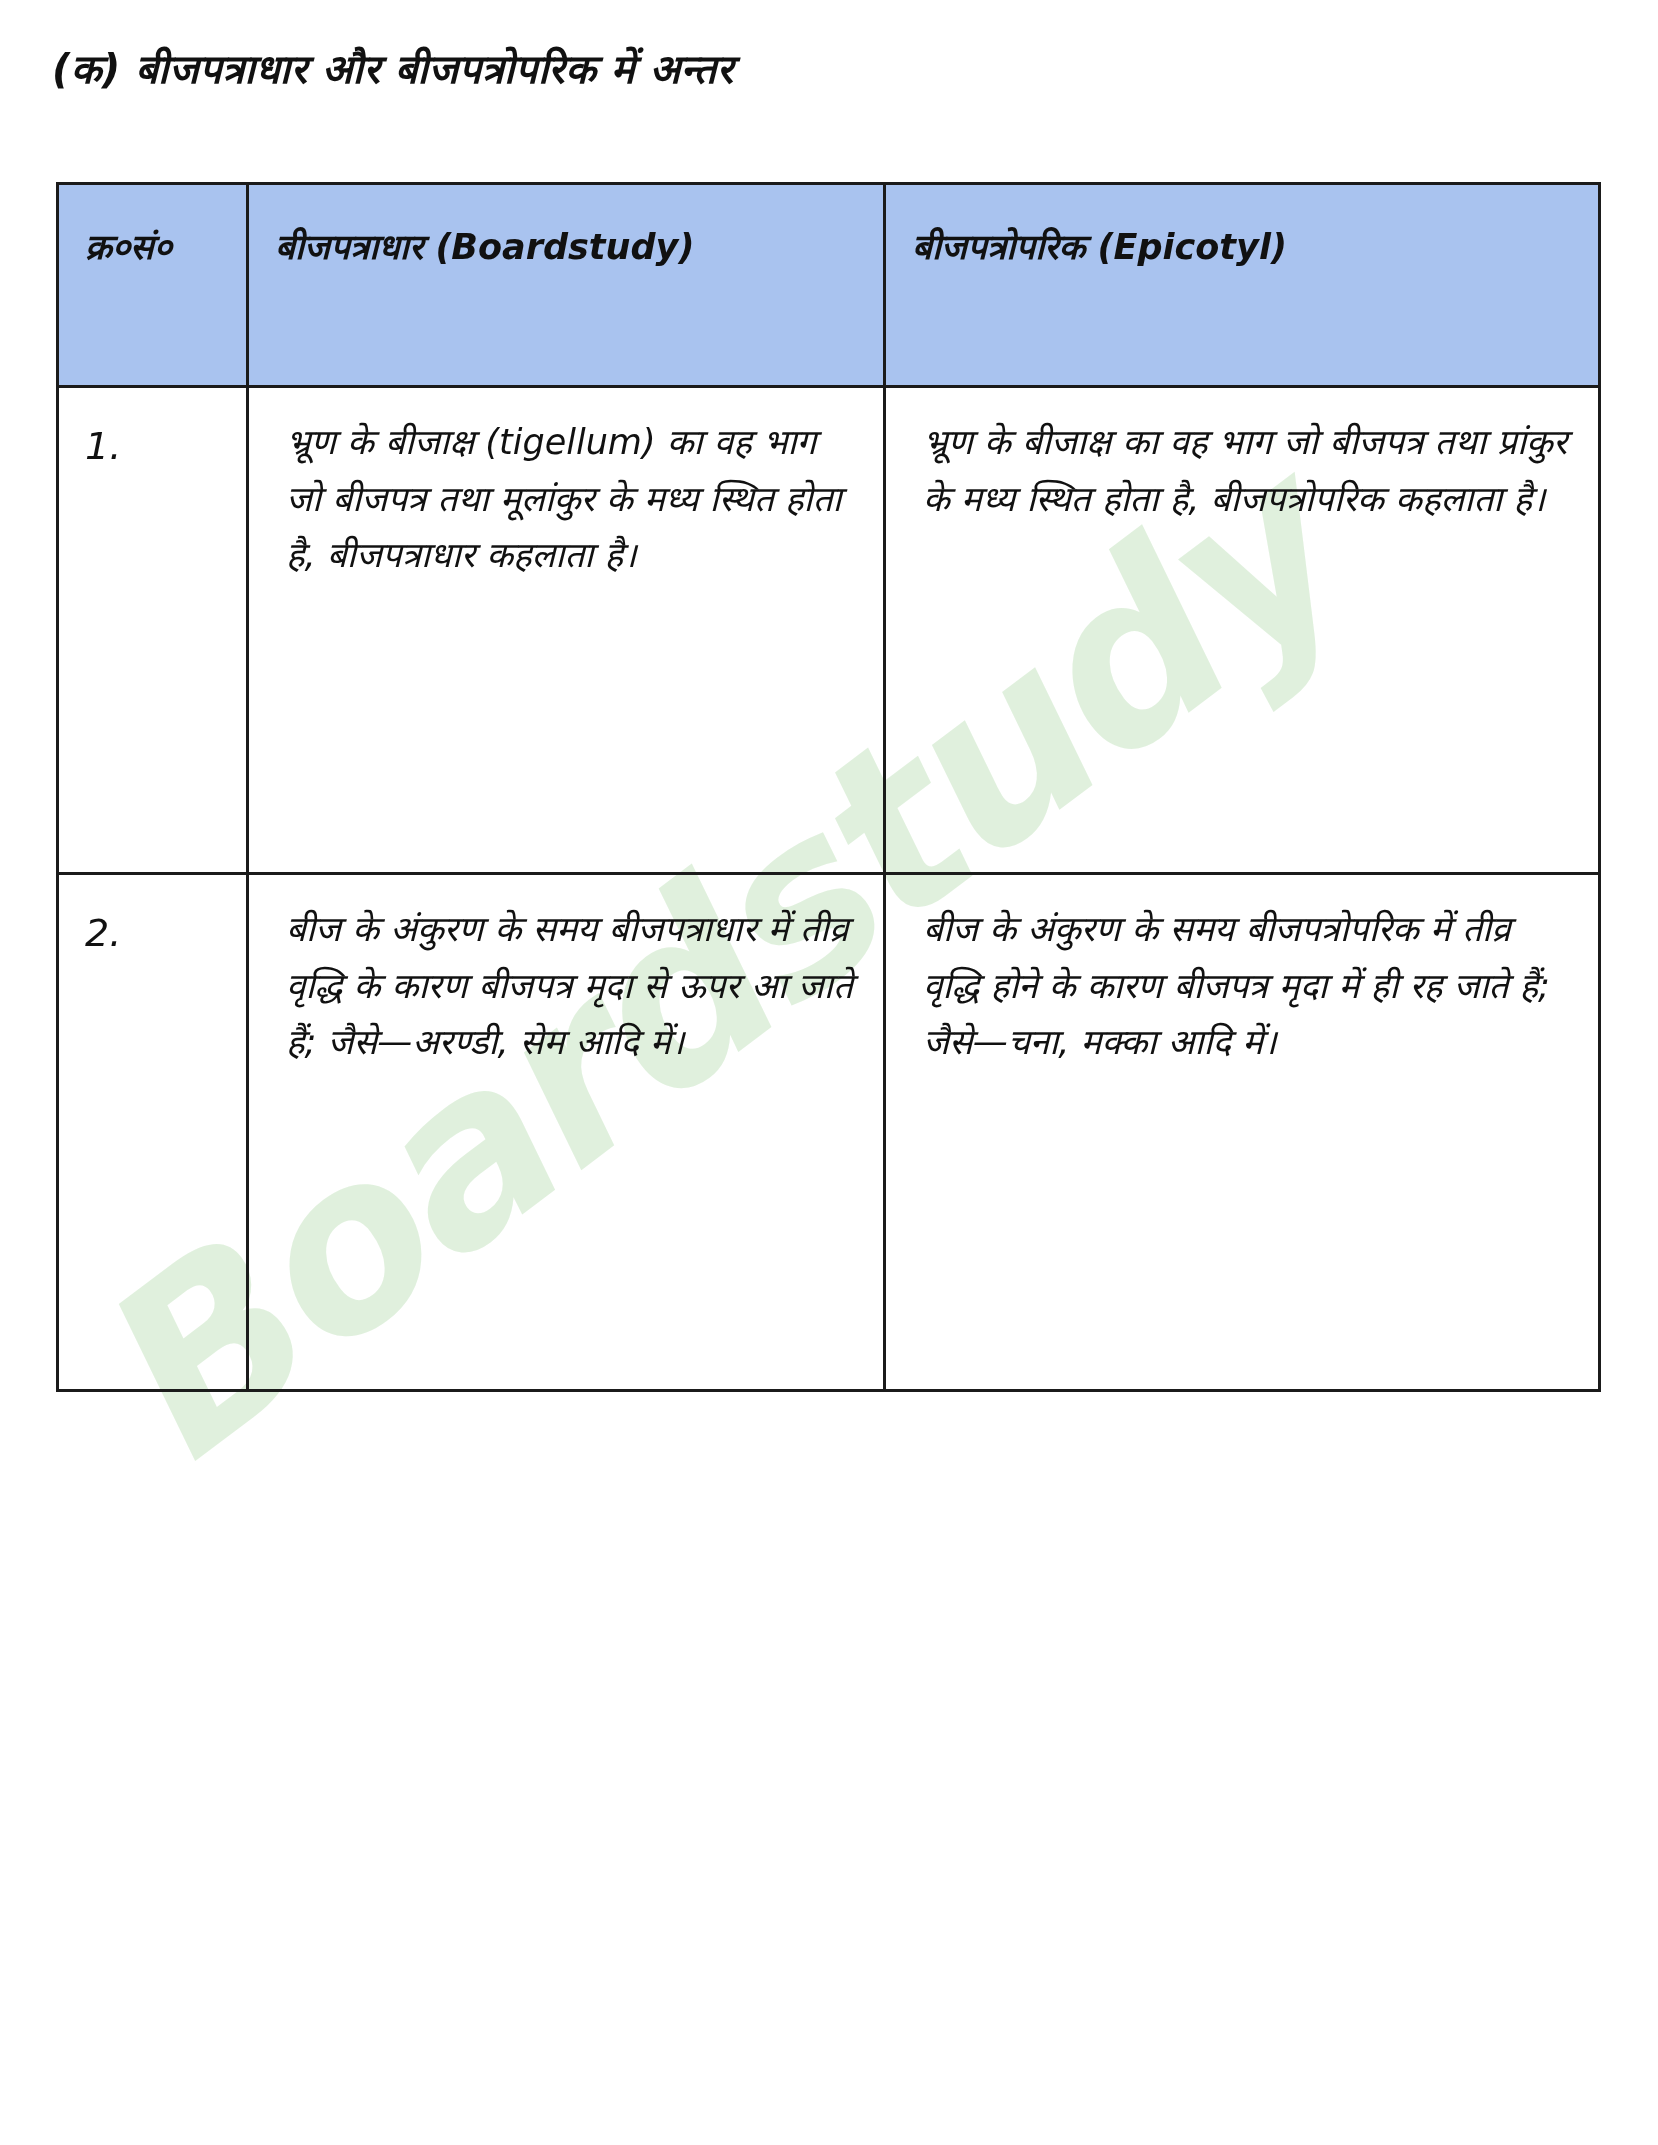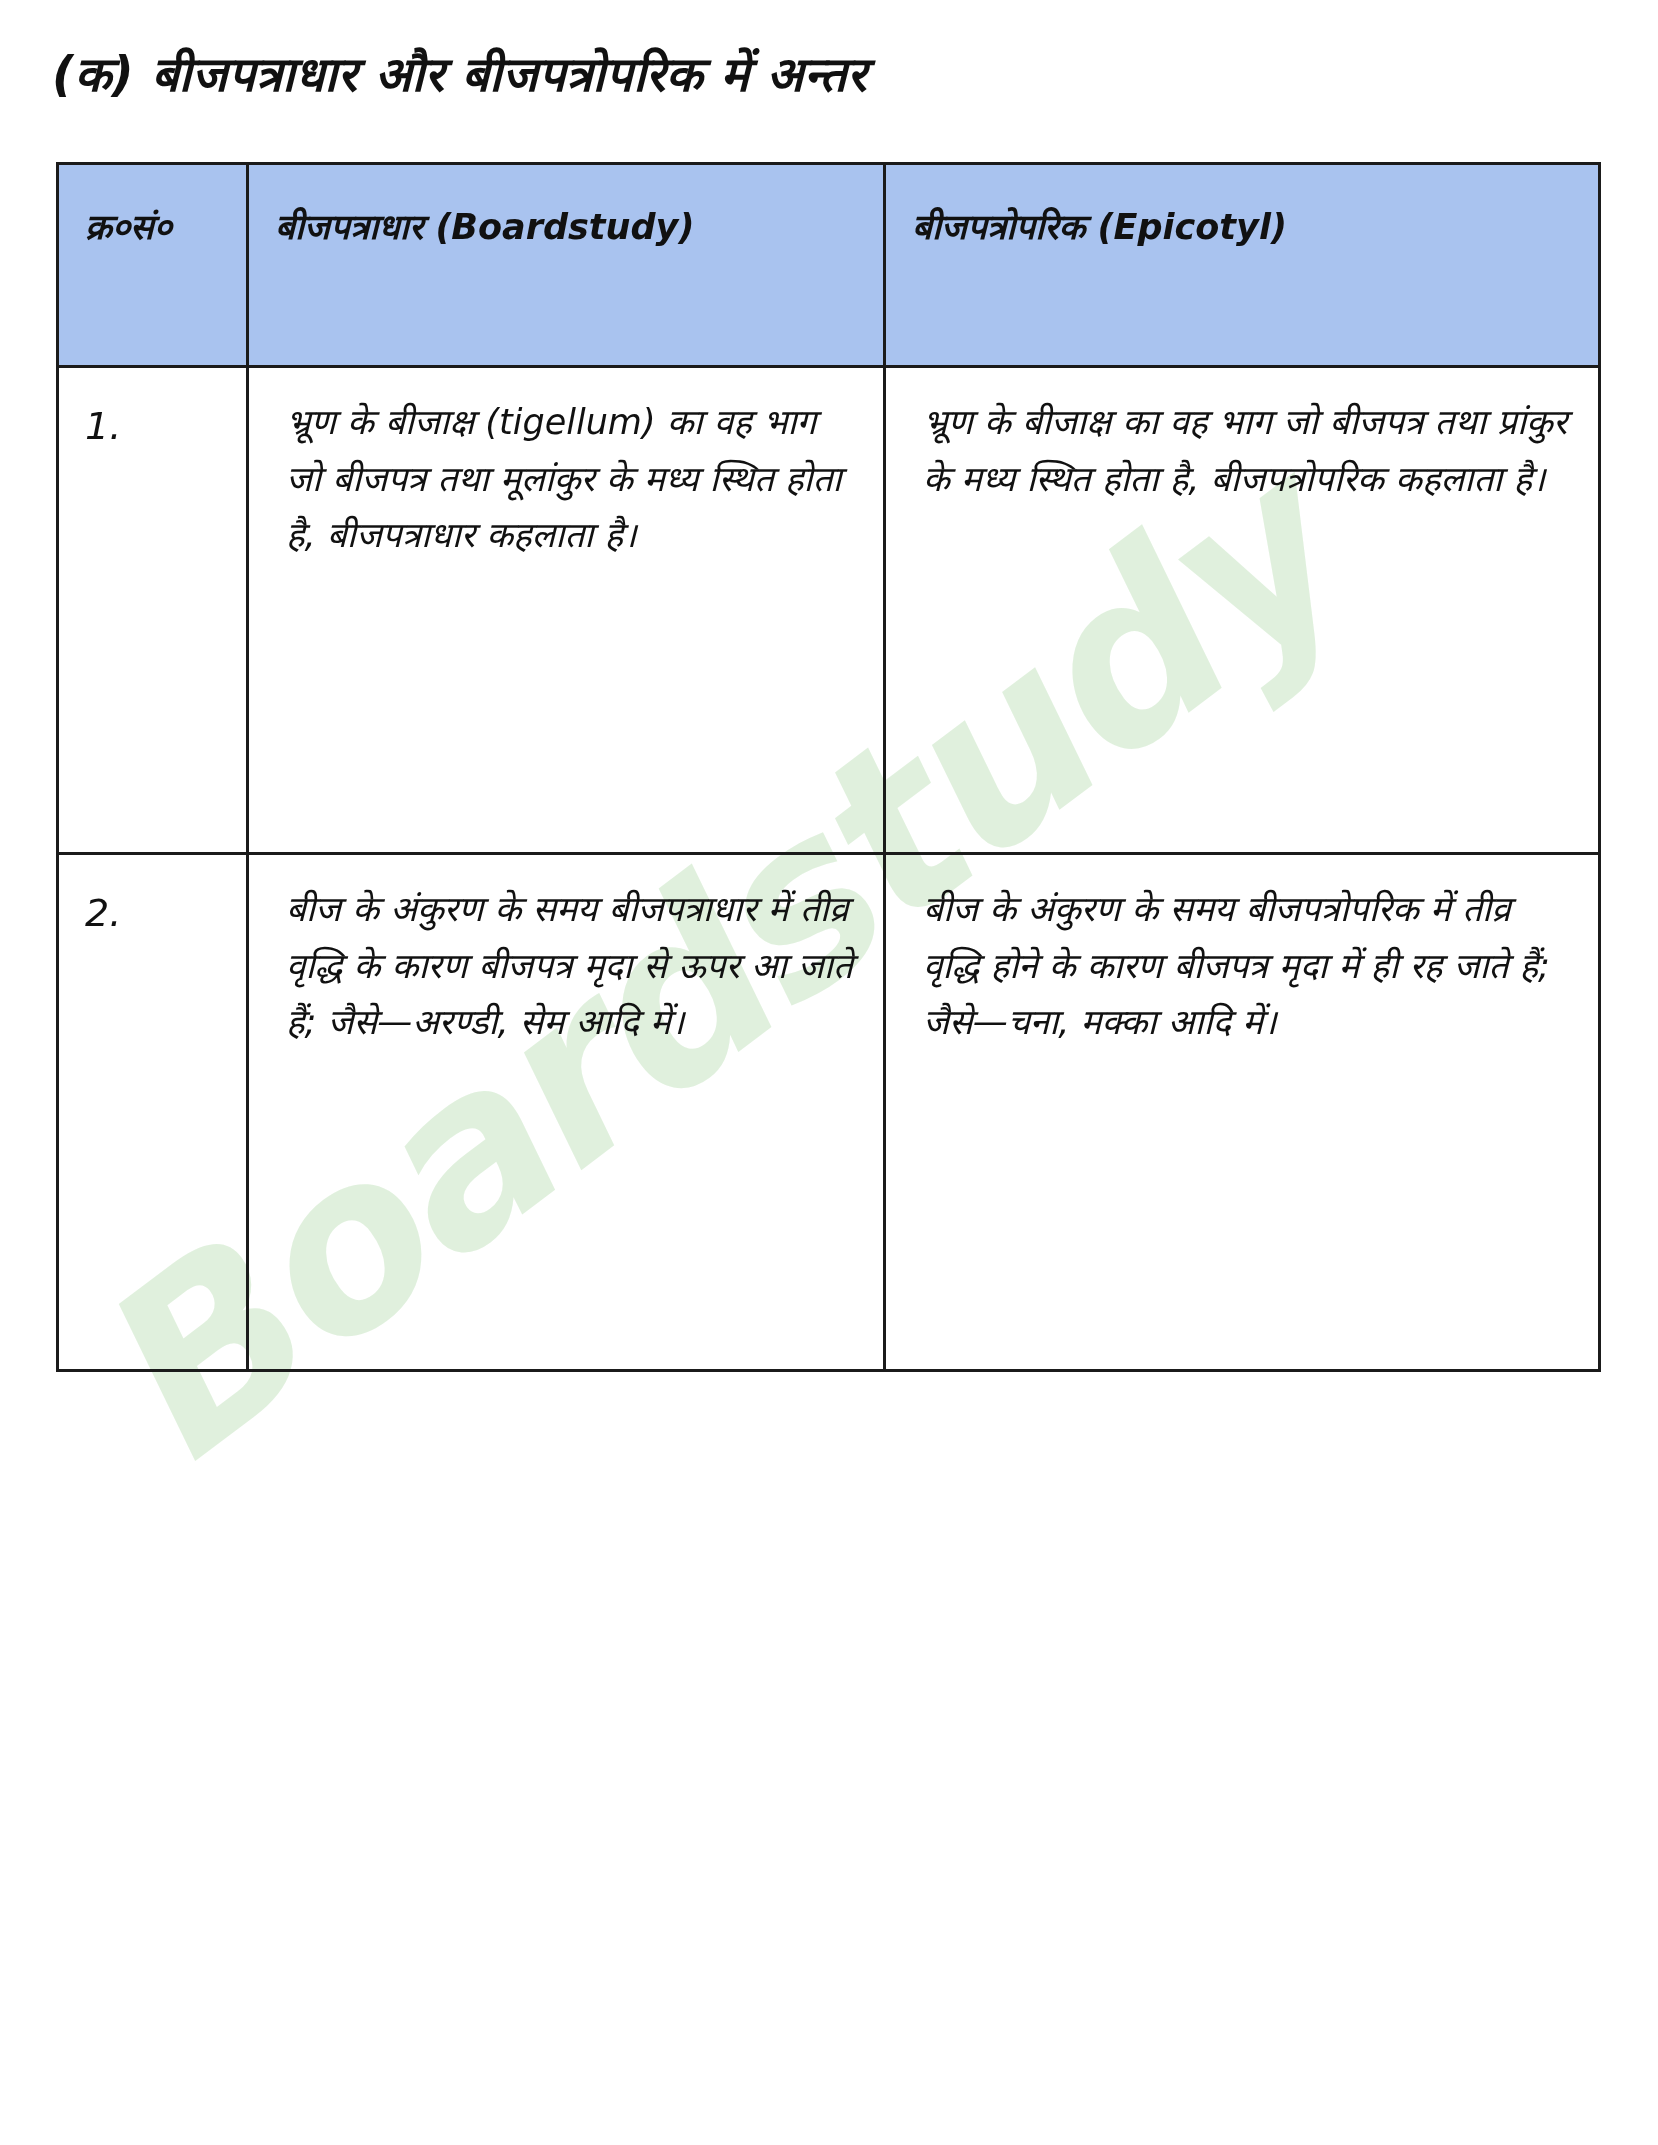--- a/index.html
+++ b/index.html
@@ -48,32 +48,32 @@
     position: relative;
     z-index: 3;
     padding: 0;
   }
 
   .page-title {
     position: absolute;
     left: 52px;
     top: 40px;
     font-family: "DejaVu Sans", "Liberation Sans", sans-serif;
-    font-size: 48px;
+    font-size: 40px;
     font-weight: 700;
     font-style: italic;
     letter-spacing: 0.5px;
     color: #111111;
     white-space: nowrap;
   }
 
   .compare-table {
     position: absolute;
     left: 56px;
-    top: 162px;
+    top: 182px;
     width: 1542px;
     border-collapse: collapse;
     table-layout: fixed;
     background: transparent;
   }
 
   .compare-table col.col-sno   { width: 190px; }
   .compare-table col.col-left  { width: 637px; }
   .compare-table col.col-right { width: 715px; }
 

